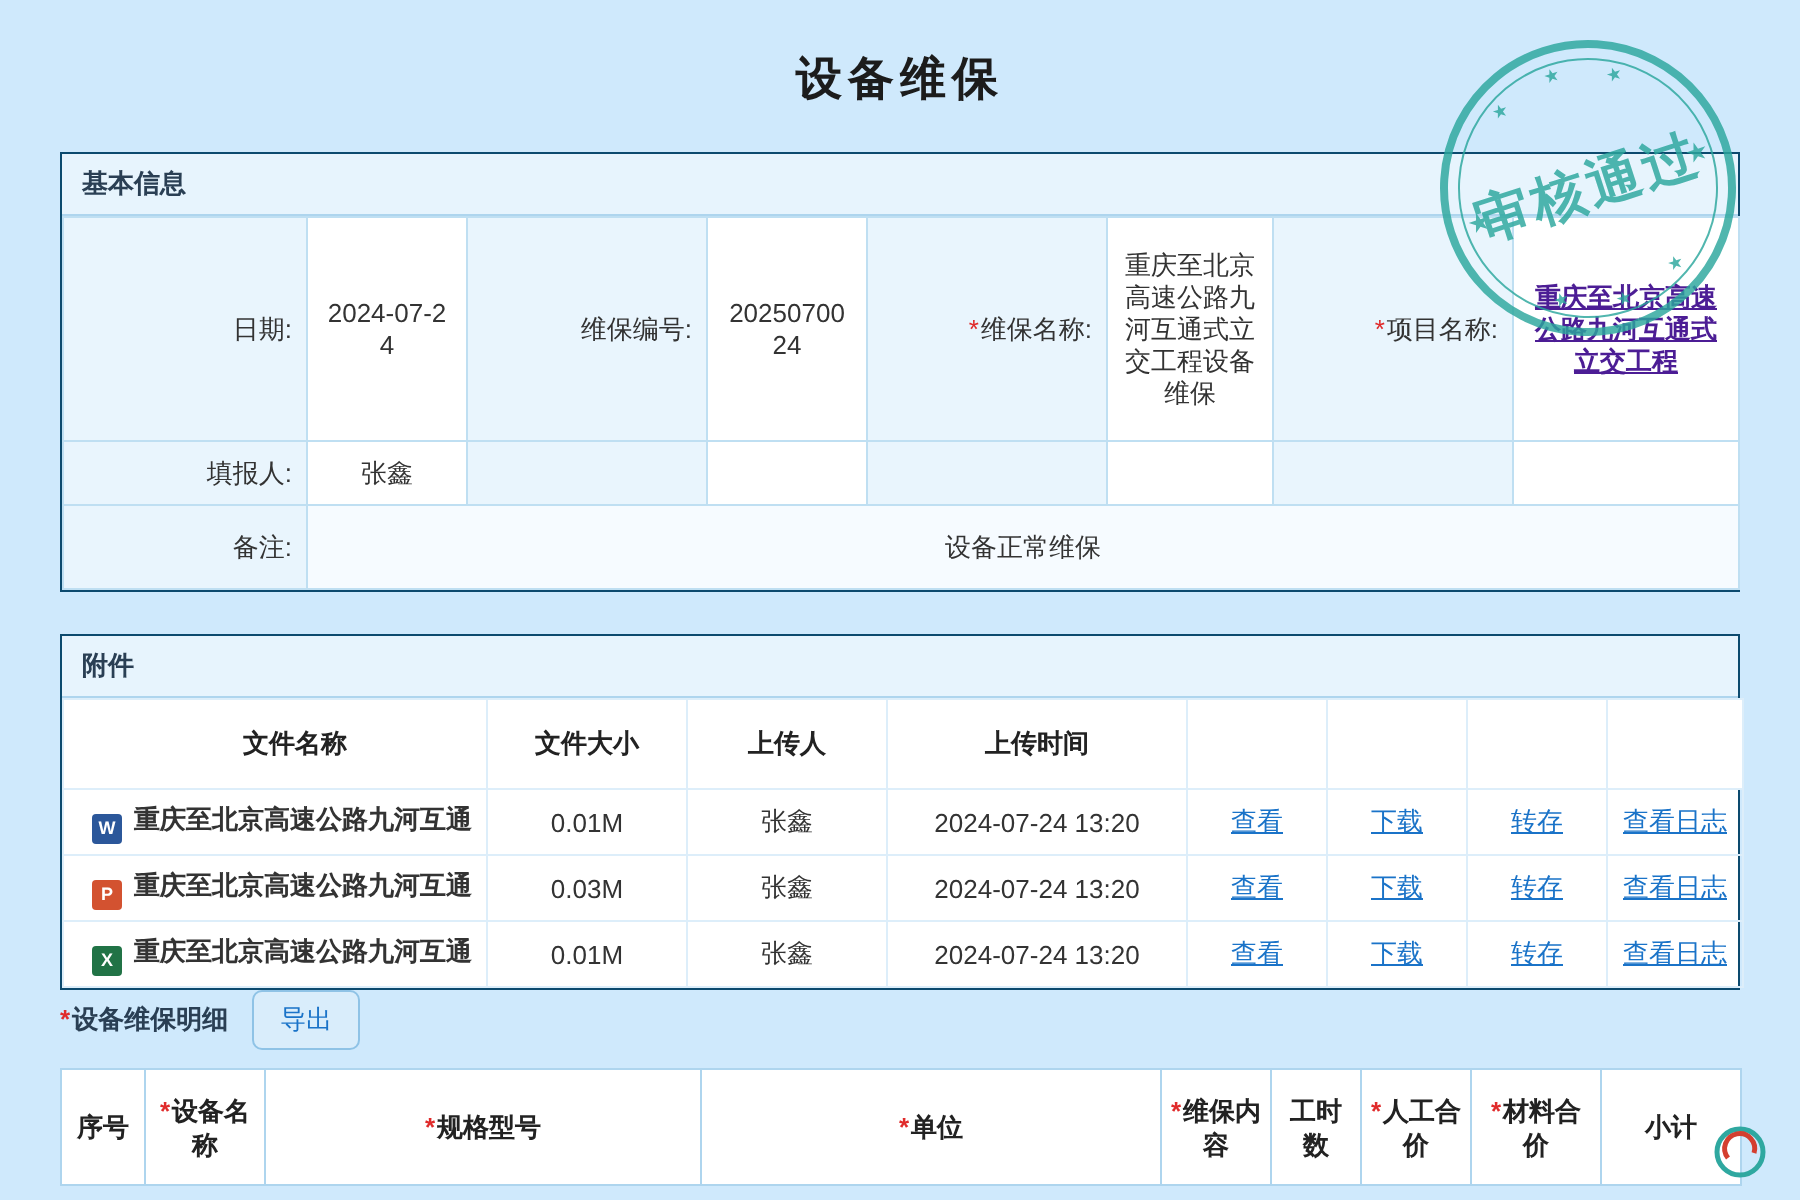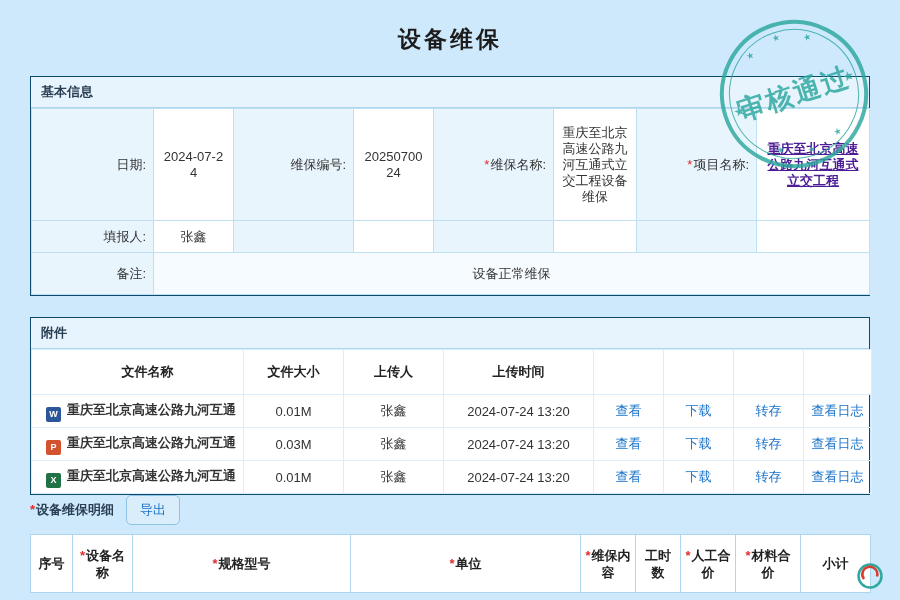--- a/index.html
+++ b/index.html
@@ -24,21 +24,21 @@
   .attach-table th,.attach-table td{border:1px solid #ddeefa;padding:3px 6px;text-align:center;overflow:hidden;white-space:nowrap}
   .attach-table th{font-weight:bold;color:#222;height:45px;background:#fff}
   .attach-table th.c-name{text-align:center;padding-left:26px}
   .attach-table td{height:33px}
   .attach-table td.fname{text-align:left;padding-left:14px}
   .fname .ftext{font-weight:bold;color:#333}
   .ficon{display:inline-block;width:15px;height:15px;border-radius:2px;color:#fff;font-size:9px;font-weight:bold;line-height:15px;text-align:center;vertical-align:-3px;margin-right:6px}
   .ficon.word{background:#2b579a}
   .ficon.ppt{background:#d35230}
   .ficon.excel{background:#217346}
-  a.act{color:#1a73c8;cursor:pointer}
+  a.act{color:#1a73c8;text-decoration:underline;cursor:pointer}
   
   .detail-head{display:flex;align-items:center;gap:12px}
   .detail-title{font-weight:bold;color:#2a3f54}
   .export-btn{background:#d9edfb;border:1px solid #8fc3e6;color:#1a73c8;border-radius:5px;padding:5px 13px;font-size:13px;cursor:pointer;font-family:inherit}
   .detail-table{margin-top:9px;background:#fff}
   .detail-table th{border:1px solid #aed5ee;background:#fff;font-weight:bold;color:#222;padding:8px 3px;height:58px;vertical-align:middle;text-align:center;line-height:17px}
   
   .stamp{position:absolute;left:720px;top:20px;width:148px;height:148px;transform:rotate(-18deg);opacity:.82;z-index:5;pointer-events:none}
   .stamp-ring{position:absolute;inset:0;border:4px solid #2ba79d;border-radius:50%}
   .stamp-ring::after{content:"";position:absolute;inset:5px;border:1px solid #2ba79d;border-radius:50%}

